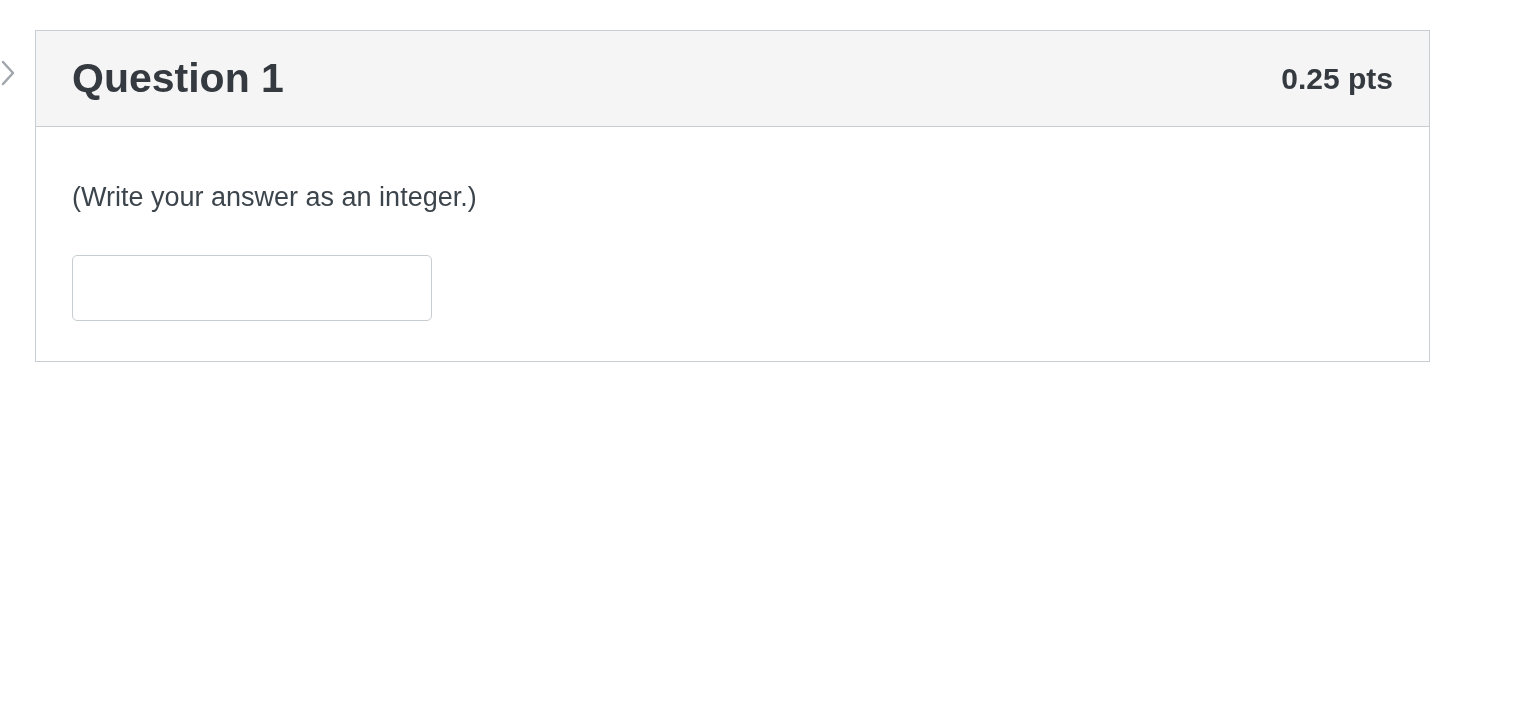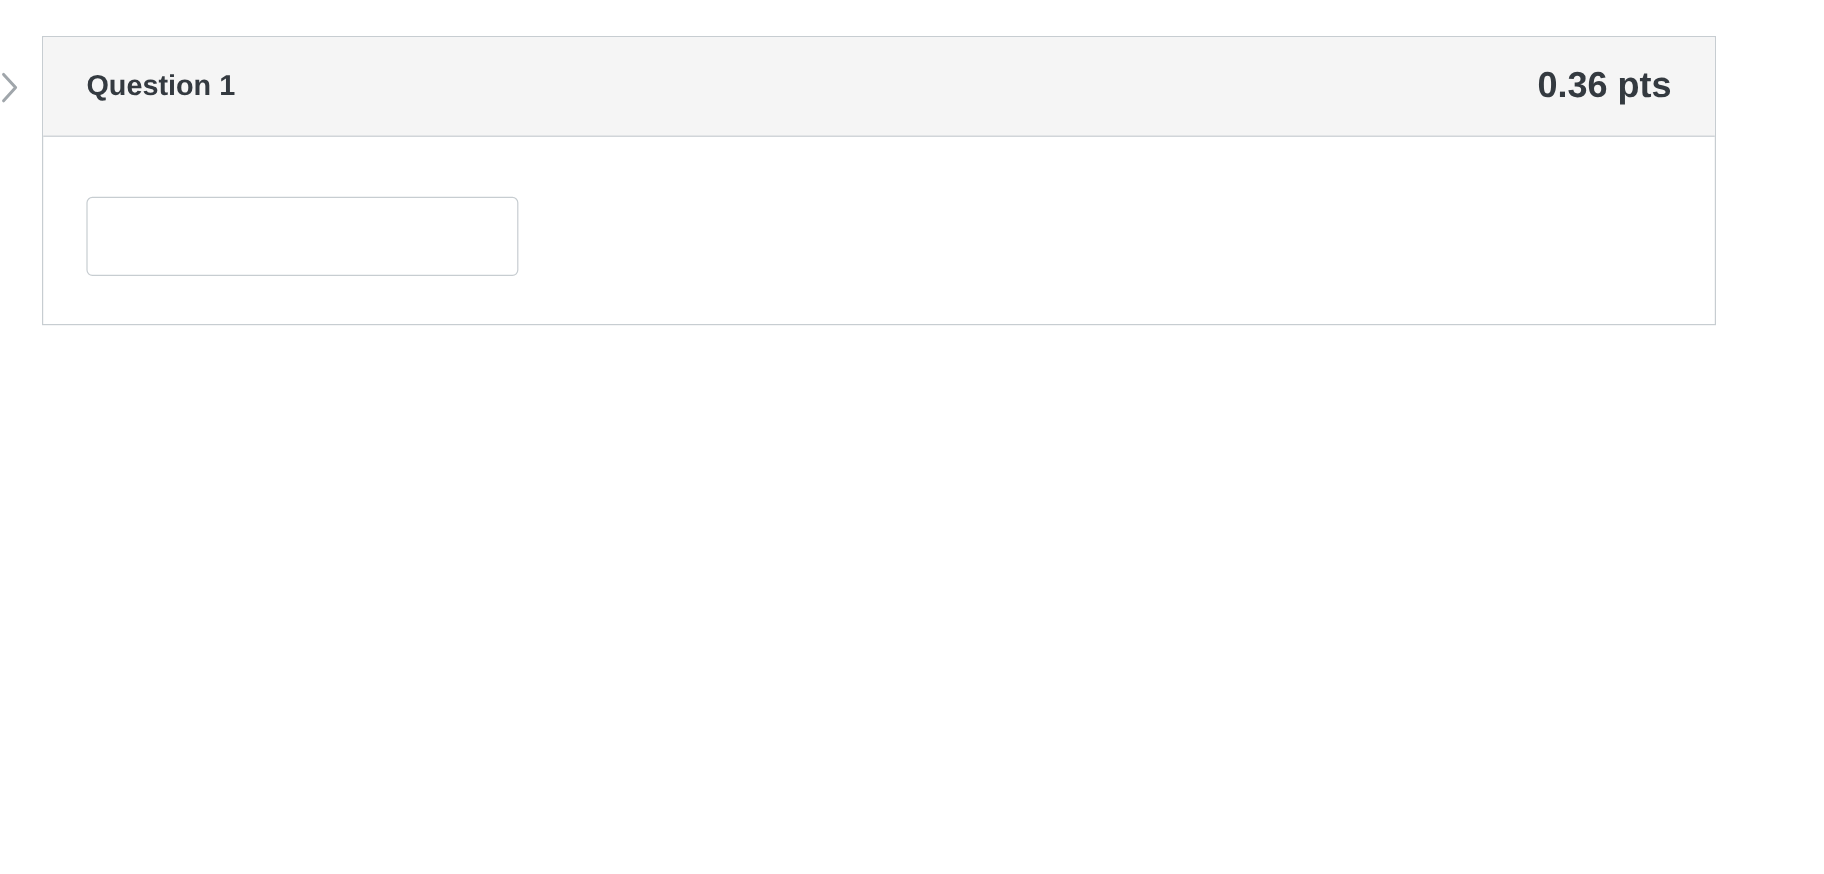--- a/index.html
+++ b/index.html
@@ -24,21 +24,21 @@
     }
     .question-header {
       display: flex;
       justify-content: space-between;
       align-items: center;
       padding: 24px 36px;
       background: #f5f5f5;
       border-bottom: 1px solid #c7cdd1;
     }
     .question-title {
-      font-size: 24px;
+      font-size: 41px;
       font-weight: 700;
       color: #343a40;
     }
     .question-points {
       font-size: 30px;
       font-weight: 700;
       color: #343a40;
     }
     .question-body {
       padding: 50px 36px 40px 36px;
@@ -85,18 +85,19 @@
 
 <div class="chevron-indicator">
   <svg viewBox="0 0 18 28" fill="none" stroke="#a0a6ab" stroke-width="2.5" stroke-linecap="round" stroke-linejoin="round">
     <polyline points="3,3 13,14 3,25"></polyline>
   </svg>
 </div>
 
 <div class="question-container">
   <div class="question-header">
     <div class="question-title">Question 1</div>
-    <div class="question-points">0.36 pts</div>
+    <div class="question-points">0.25 pts</div>
   </div>
   <div class="question-body">
+    <p>(Write your answer as an integer.)</p>
     <input type="text" class="answer-input" value="" style="">
   </div>
 </div>
 
 </body></html>

